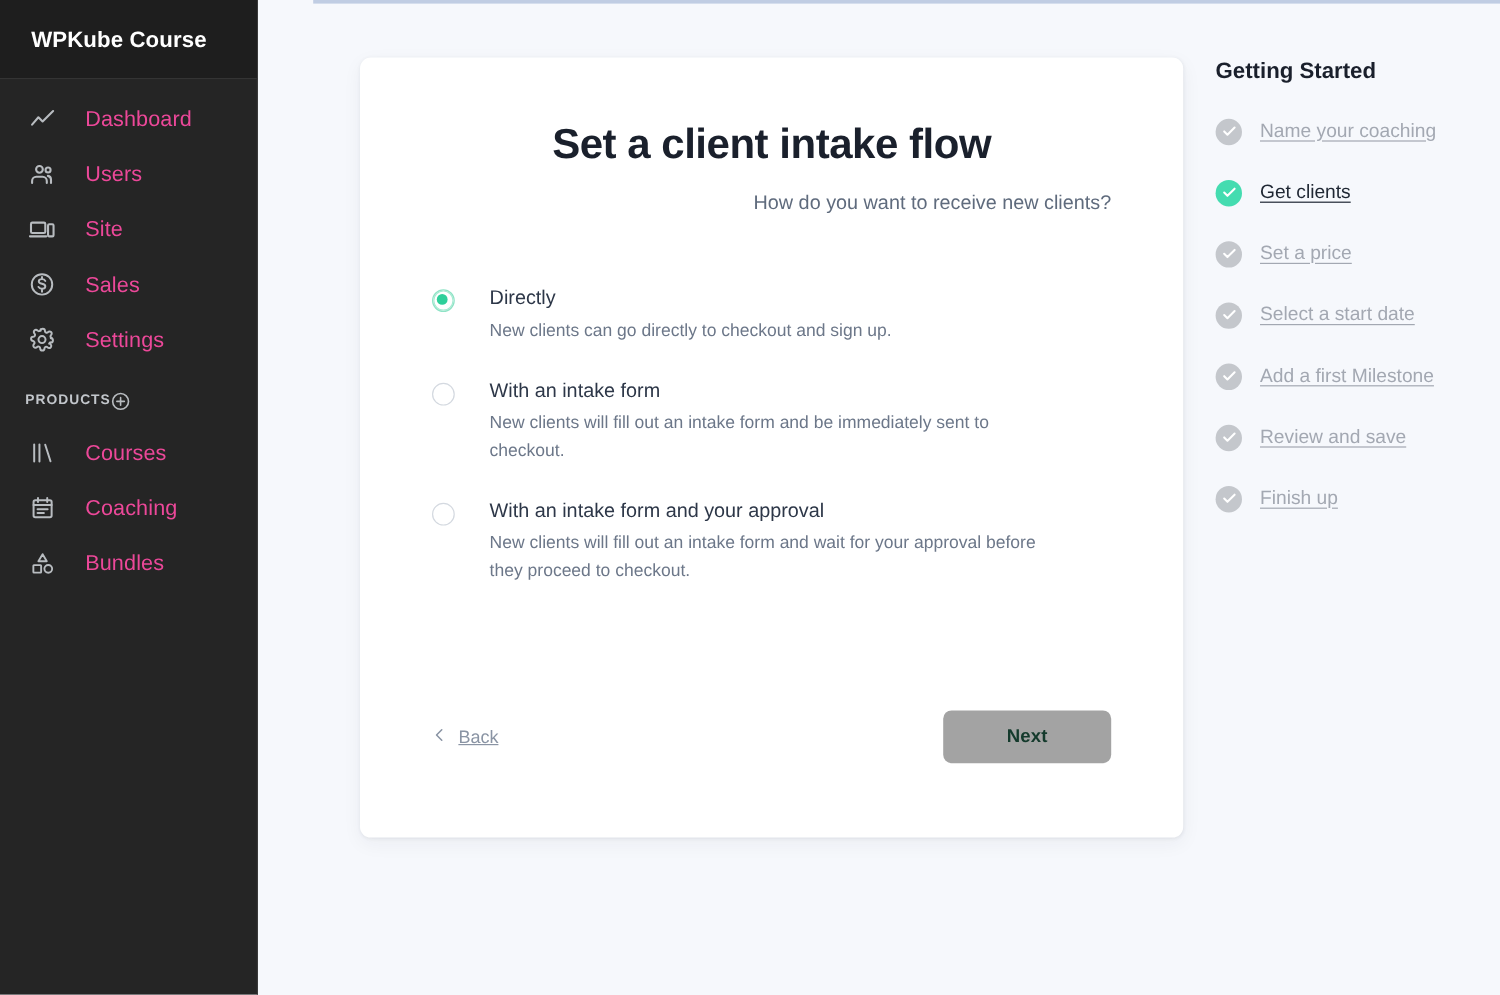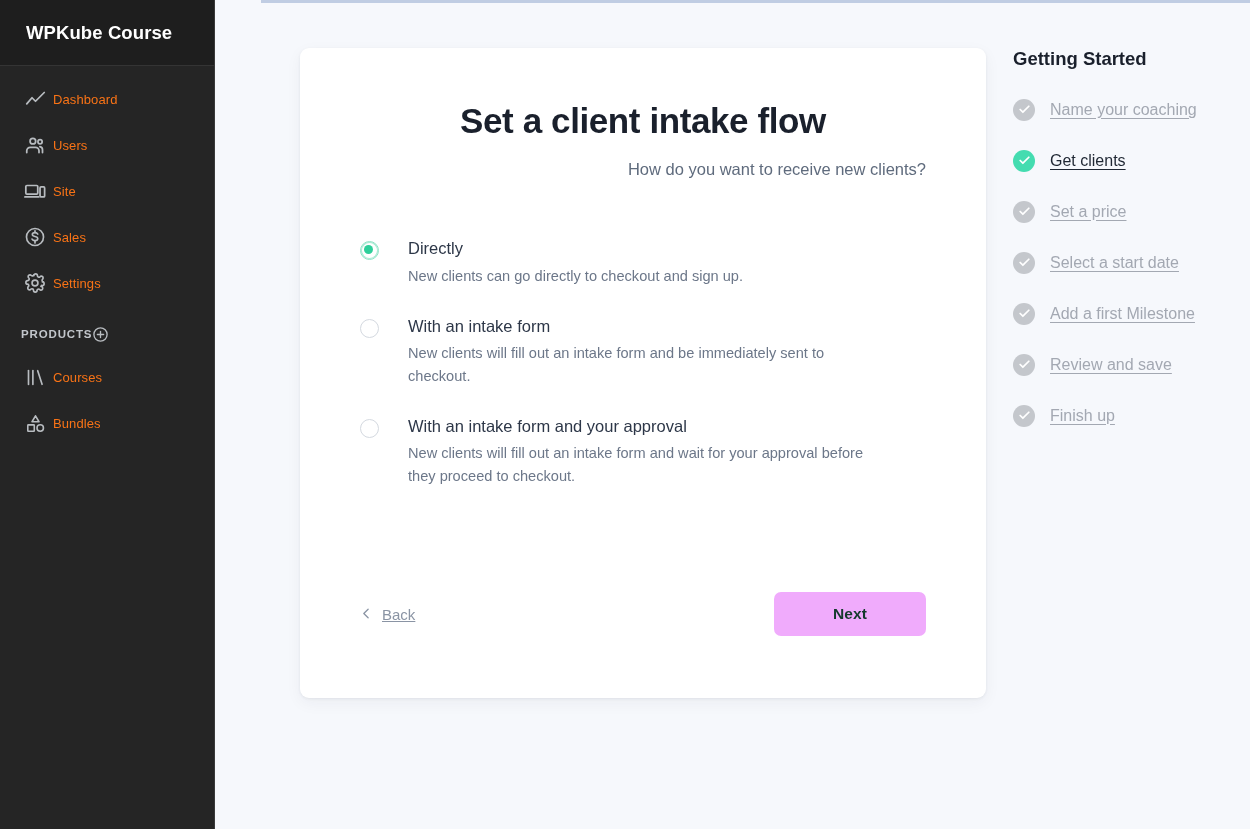--- a/index.html
+++ b/index.html
@@ -71,23 +71,23 @@
     height: 28px;
     flex: 0 0 28px;
     display: flex;
     align-items: center;
     justify-content: center;
     color: #b8bcc0;
   }
   .nav-icon svg { display: block; }
 
   .nav-label {
-    margin-left: 4px;
-    font-size: 13px;
-    color: #f97316;
+    margin-left: 22px;
+    font-size: 18px;
+    color: #ec4899;
     letter-spacing: .1px;
   }
 
   .section-head {
     display: flex;
     align-items: center;
     justify-content: flex-start;
     height: 40px;
     padding: 0 24px 0 21px;
     margin-top: 8px;
@@ -209,28 +209,28 @@
     font-size: 15px;
     cursor: pointer;
     background: none;
     border: none;
     font-family: inherit;
     padding: 0;
   }
   .back-label { text-decoration: underline; }
 
   .next-button {
-    background: #f0abfc;
+    background: #a3a3a3;
     color: #143a2c;
     border: none;
     font-family: inherit;
     font-size: 15.5px;
     font-weight: bold;
     border-radius: 7px;
-    width: 152px;
+    width: 140px;
     height: 44px;
     cursor: pointer;
     letter-spacing: .1px;
   }
 
   
   .checklist {
     position: absolute;
     left: 752px;
     top: 45px;
@@ -354,20 +354,33 @@
       <span class="nav-icon">
         <svg width="21" height="21" viewBox="0 0 24 24" fill="none" stroke="currentColor" stroke-width="1.9" stroke-linecap="round" stroke-linejoin="round">
           <line x1="4" y1="4" x2="4" y2="20"></line>
           <line x1="9" y1="4" x2="9" y2="20"></line>
           <line x1="14.5" y1="4.2" x2="19.5" y2="19.8"></line>
         </svg>
       </span>
       <span class="nav-label">Courses</span>
     </div>
 
+    <div class="nav-item">
+      <span class="nav-icon">
+        <svg width="21" height="21" viewBox="0 0 24 24" fill="none" stroke="currentColor" stroke-width="1.9" stroke-linecap="round" stroke-linejoin="round">
+          <rect x="3.4" y="4.4" width="17.2" height="16.2" rx="1.6"></rect>
+          <line x1="7.6" y1="2.4" x2="7.6" y2="6"></line>
+          <line x1="16.4" y1="2.4" x2="16.4" y2="6"></line>
+          <line x1="3.4" y1="9" x2="20.6" y2="9"></line>
+          <line x1="7.2" y1="13" x2="16.8" y2="13"></line>
+          <line x1="7.2" y1="16.6" x2="13.2" y2="16.6"></line>
+        </svg>
+      </span>
+      <span class="nav-label">Coaching</span>
+    </div>
 
     <div class="nav-item">
       <span class="nav-icon">
         <svg width="21" height="21" viewBox="0 0 24 24" fill="none" stroke="currentColor" stroke-width="1.8" stroke-linecap="round" stroke-linejoin="round">
           <polygon points="12,3.2 16,10 8,10"></polygon>
           <rect x="3.2" y="13.6" width="7.4" height="7.2" rx=".6"></rect>
           <circle cx="17.4" cy="17.2" r="3.7"></circle>
         </svg>
       </span>
       <span class="nav-label">Bundles</span>

